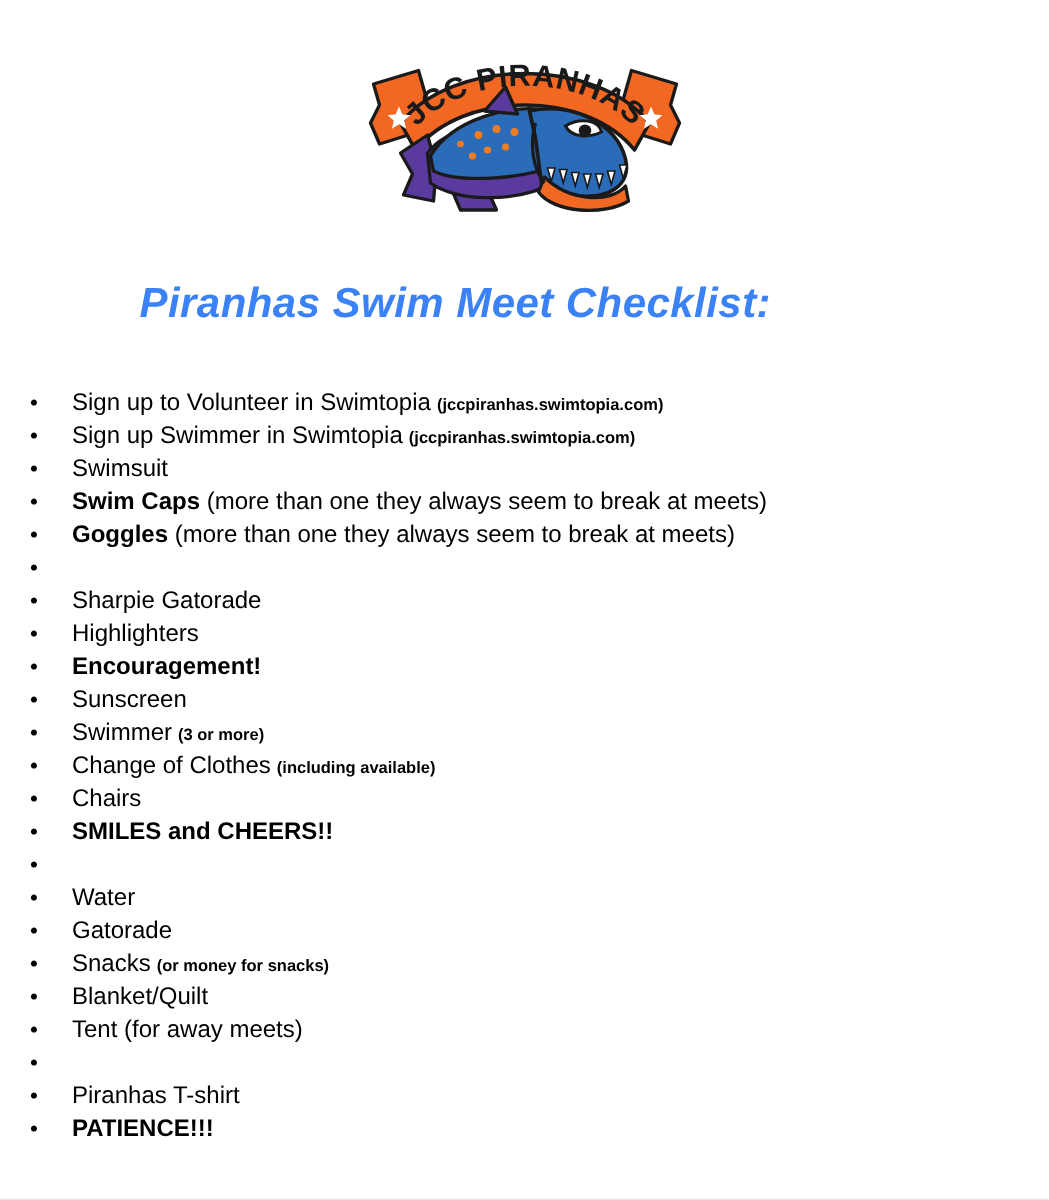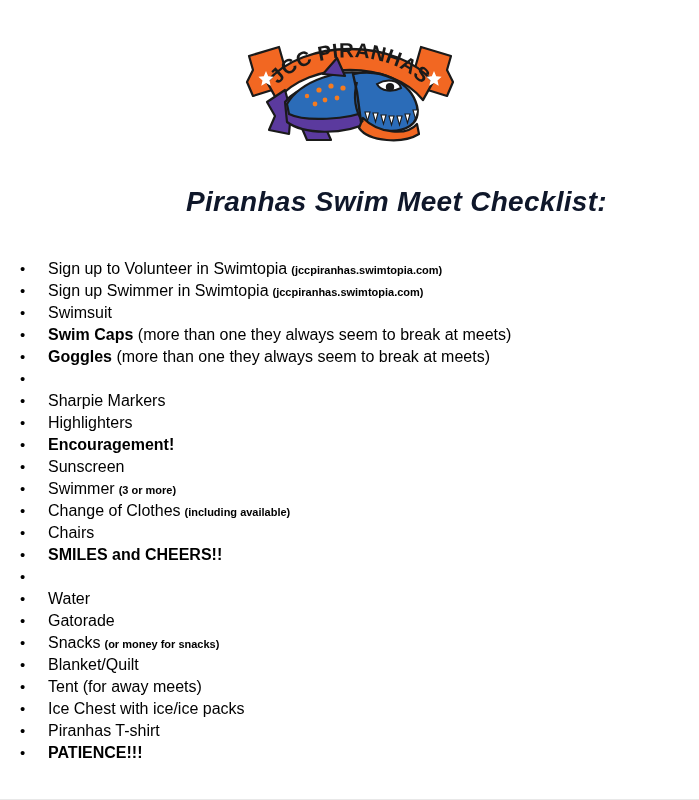--- a/index.html
+++ b/index.html
@@ -30,27 +30,27 @@
   #logo-svg {
     display: block;
   }
 
   
   #page-title {
     position: absolute;
     left: 0;
     top: 186px;
     width: 607px;
-    text-align: right;
+    text-align: center;
     font-family: "Liberation Sans", sans-serif;
     font-size: 28px;
     font-weight: bold;
     font-style: italic;
     letter-spacing: 0.3px;
-    color: #0f172a;
+    color: #3b82f6;
     white-space: nowrap;
   }
 
   
   #checklist {
     position: absolute;
     left: 0;
     top: 258px;
     width: 699px;
   }
@@ -177,32 +177,32 @@
 
 <div id="page-title">Piranhas Swim Meet Checklist:</div>
 
 <div id="checklist">
     <div class="check-row"><span class="bullet">•</span><span class="item-main">Sign up to Volunteer in Swimtopia</span><span class="item-note">(jccpiranhas.swimtopia.com)</span></div>
     <div class="check-row"><span class="bullet">•</span><span class="item-main">Sign up Swimmer in Swimtopia</span><span class="item-note">(jccpiranhas.swimtopia.com)</span></div>
     <div class="check-row"><span class="bullet">•</span><span class="item-main">Swimsuit</span></div>
     <div class="check-row bold"><span class="bullet">•</span><span class="item-main">Swim Caps</span><span class="item-main" style="font-weight: normal;"> (more than one they always seem to break at meets)</span></div>
     <div class="check-row bold"><span class="bullet">•</span><span class="item-main">Goggles</span><span class="item-main" style="font-weight: normal;"> (more than one they always seem to break at meets)</span></div>
     <div class="check-row"><span class="bullet">•</span></div>
-    <div class="check-row"><span class="bullet">•</span><span class="item-main">Sharpie Markers</span></div>
+    <div class="check-row"><span class="bullet">•</span><span class="item-main">Sharpie Gatorade</span></div>
     <div class="check-row"><span class="bullet">•</span><span class="item-main">Highlighters</span></div>
     <div class="check-row bold"><span class="bullet">•</span><span class="item-main">Encouragement!</span></div>
     <div class="check-row"><span class="bullet">•</span><span class="item-main">Sunscreen</span></div>
     <div class="check-row"><span class="bullet">•</span><span class="item-main">Swimmer</span><span class="item-note">(3 or more)</span></div>
     <div class="check-row"><span class="bullet">•</span><span class="item-main">Change of Clothes</span><span class="item-note">(including available)</span></div>
     <div class="check-row"><span class="bullet">•</span><span class="item-main">Chairs</span></div>
     <div class="check-row bold"><span class="bullet">•</span><span class="item-main">SMILES and CHEERS!!</span></div>
     <div class="check-row"><span class="bullet">•</span></div>
     <div class="check-row"><span class="bullet">•</span><span class="item-main">Water</span></div>
     <div class="check-row"><span class="bullet">•</span><span class="item-main">Gatorade</span></div>
     <div class="check-row"><span class="bullet">•</span><span class="item-main">Snacks</span><span class="item-note">(or money for snacks)</span></div>
     <div class="check-row"><span class="bullet">•</span><span class="item-main">Blanket/Quilt</span></div>
     <div class="check-row"><span class="bullet">•</span><span class="item-main">Tent (for away meets)</span></div>
-    <div class="check-row"><span class="bullet">•</span><span class="item-main">Ice Chest with ice/ice packs</span></div>
+    <div class="check-row"><span class="bullet">•</span></div>
     <div class="check-row"><span class="bullet">•</span><span class="item-main">Piranhas T-shirt</span></div>
     <div class="check-row bold"><span class="bullet">•</span><span class="item-main">PATIENCE!!!</span></div>
   </div>
 
 <div id="page-edge"></div>
 
 </body></html>

